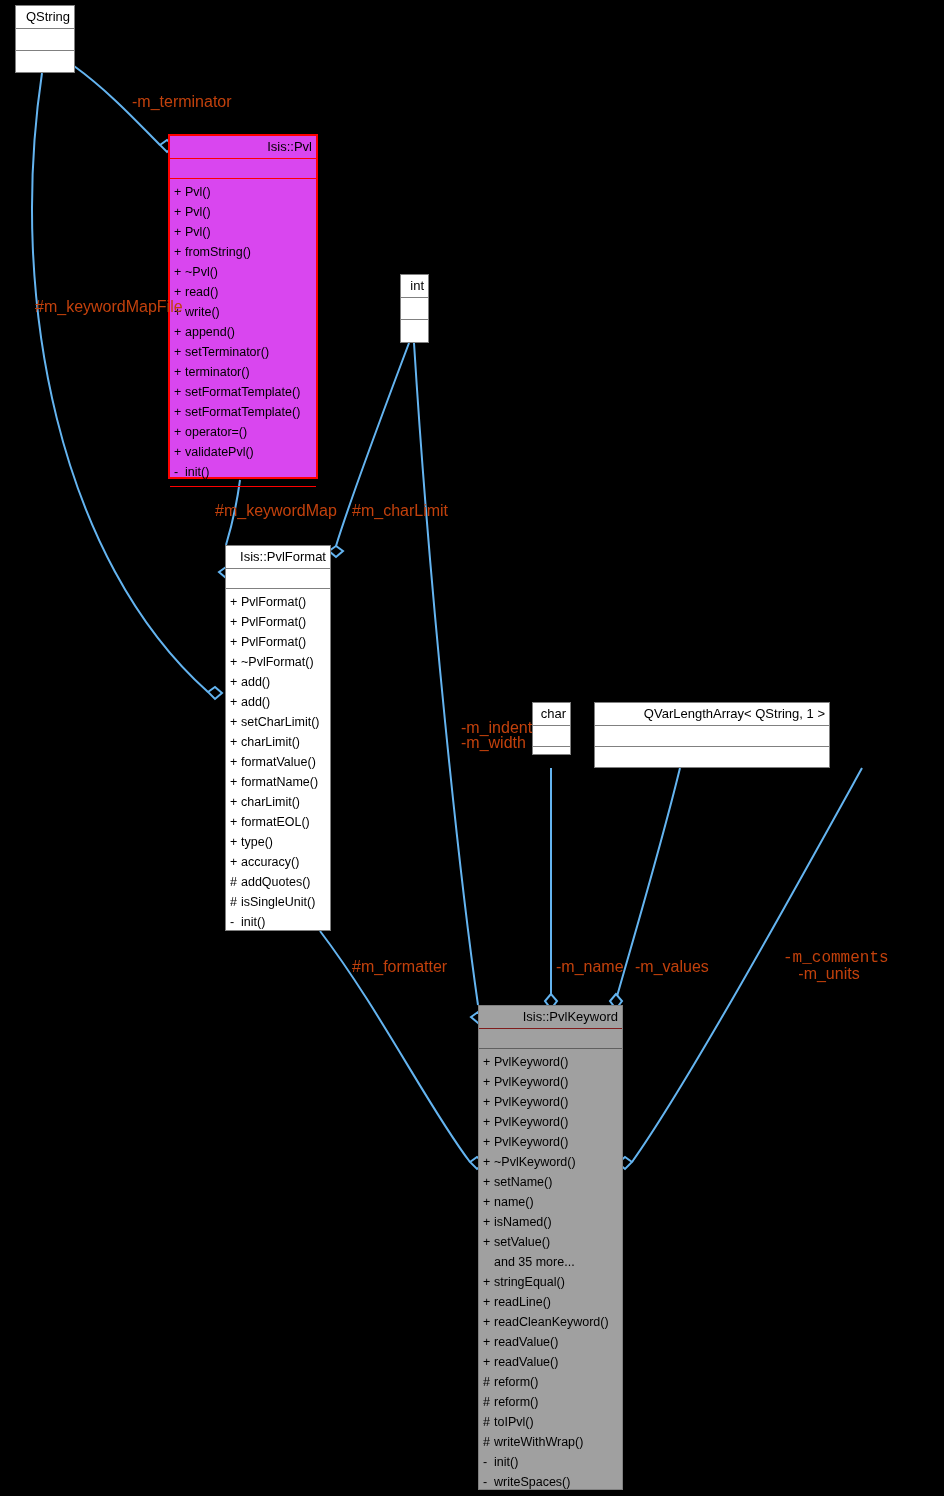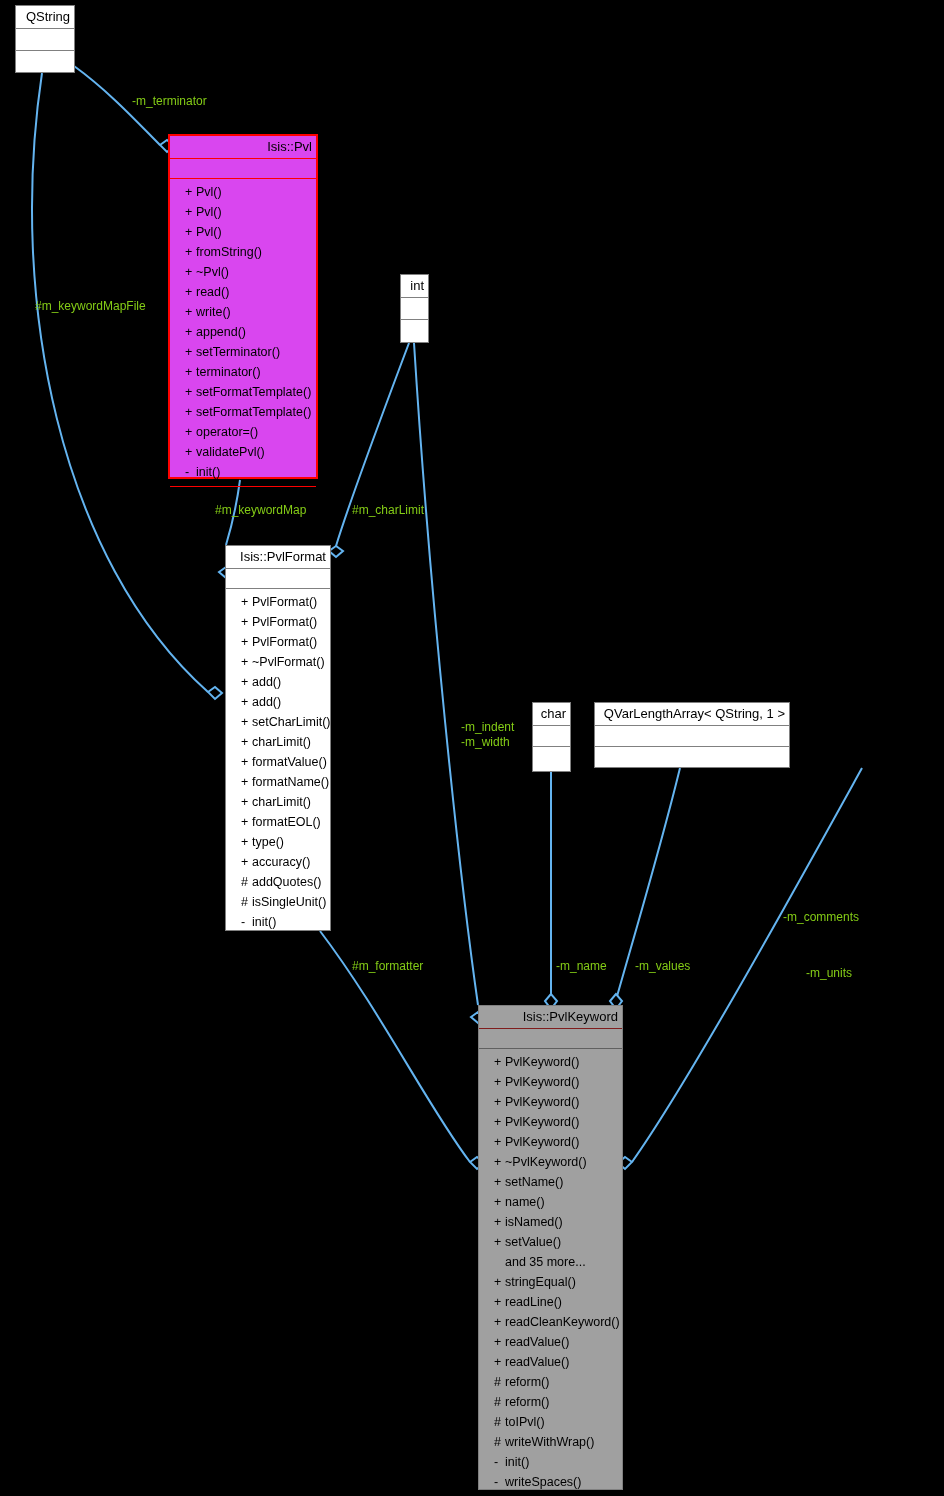--- a/index.html
+++ b/index.html
@@ -47,21 +47,21 @@
   .node .compartment.last { border-bottom: none; }
   .node .members {
     padding: 3px 0 4px 0;
     box-sizing: border-box;
   }
   .node .member {
     font-size: 12.5px;
     line-height: 20px;
     height: 20px;
     white-space: nowrap;
-    padding-left: 15px;
+    padding-left: 4px;
     box-sizing: border-box;
   }
   .node .member .vis {
     display: inline-block;
     width: 11px;
   }
 
   
   .node.current {
     border: 2px solid #ff0000;
@@ -73,22 +73,22 @@
   
   .node.grey { background: #a0a0a0; }
   .node.grey .title { border-bottom: 1px solid #7f1d1d; padding-left: 6px; }
   .node.grey .compartment { border-bottom: 1px solid #606060; }
 
   
   .node.tiny .compartment { height: 22px; }
 
   .edge-label {
     position: absolute;
-    color: #84cc16;
-    font-size: 12px;
+    color: #c2410c;
+    font-size: 16px;
     line-height: 15px;
     white-space: nowrap;
   }
   .edge-label.center { text-align: center; }
 </style>
 </head>
 <body>
 
 <div id="canvas">
 
@@ -178,27 +178,27 @@
       <div class="member"><span class="vis">+</span><span>charLimit()</span></div>
       <div class="member"><span class="vis">+</span><span>formatEOL()</span></div>
       <div class="member"><span class="vis">+</span><span>type()</span></div>
       <div class="member"><span class="vis">+</span><span>accuracy()</span></div>
       <div class="member"><span class="vis">#</span><span>addQuotes()</span></div>
       <div class="member"><span class="vis">#</span><span>isSingleUnit()</span></div>
       <div class="member"><span class="vis">-</span><span>init()</span></div>
     </div>
   </div>
 
-  <div class="node tiny" style="left:532px; top:702px; width:39px; height:70px;">
+  <div class="node tiny" style="left:532px; top:702px; width:39px; height:53px;">
     <div class="title">char</div>
     <div class="compartment" style="height:21px;"></div>
     <div class="compartment last" style="height:21px;"></div>
   </div>
 
-  <div class="node tiny" style="left:594px; top:702px; width:196px; height:66px;">
+  <div class="node tiny" style="left:594px; top:702px; width:236px; height:66px;">
     <div class="title">QVarLengthArray&lt; QString, 1 &gt;</div>
     <div class="compartment" style="height:21px;"></div>
     <div class="compartment last" style="height:21px;"></div>
   </div>
 
 
   <div class="node grey" style="left:478px; top:1005px; width:145px; height:485px;">
     <div class="title">Isis::PvlKeyword</div>
     <div class="compartment" style="height:20px;"></div>
     <div class="compartment last members">
@@ -237,16 +237,16 @@
 
   <div class="edge-label" style="left:461px; top:720px;text-align:center;">-m_indent</div>
   <div class="edge-label" style="left:461px; top:735px;">-m_width</div>
 
   <div class="edge-label" style="left:352px; top:959px;">#m_formatter</div>
 
   <div class="edge-label" style="left:556px; top:959px;">-m_name</div>
 
   <div class="edge-label" style="left:635px; top:959px;">-m_values</div>
 
-  <div class="edge-label center" style="left:783px; top:910px;">-m_comments</div>
+  <div class="edge-label center" style="left:783px; top:951px;font-family:Liberation Mono, monospace;">-m_comments</div>
   <div class="edge-label center" style="left:783px; top:966px; width:92px;">-m_units</div>
 
 </div>
 
 </body></html>

